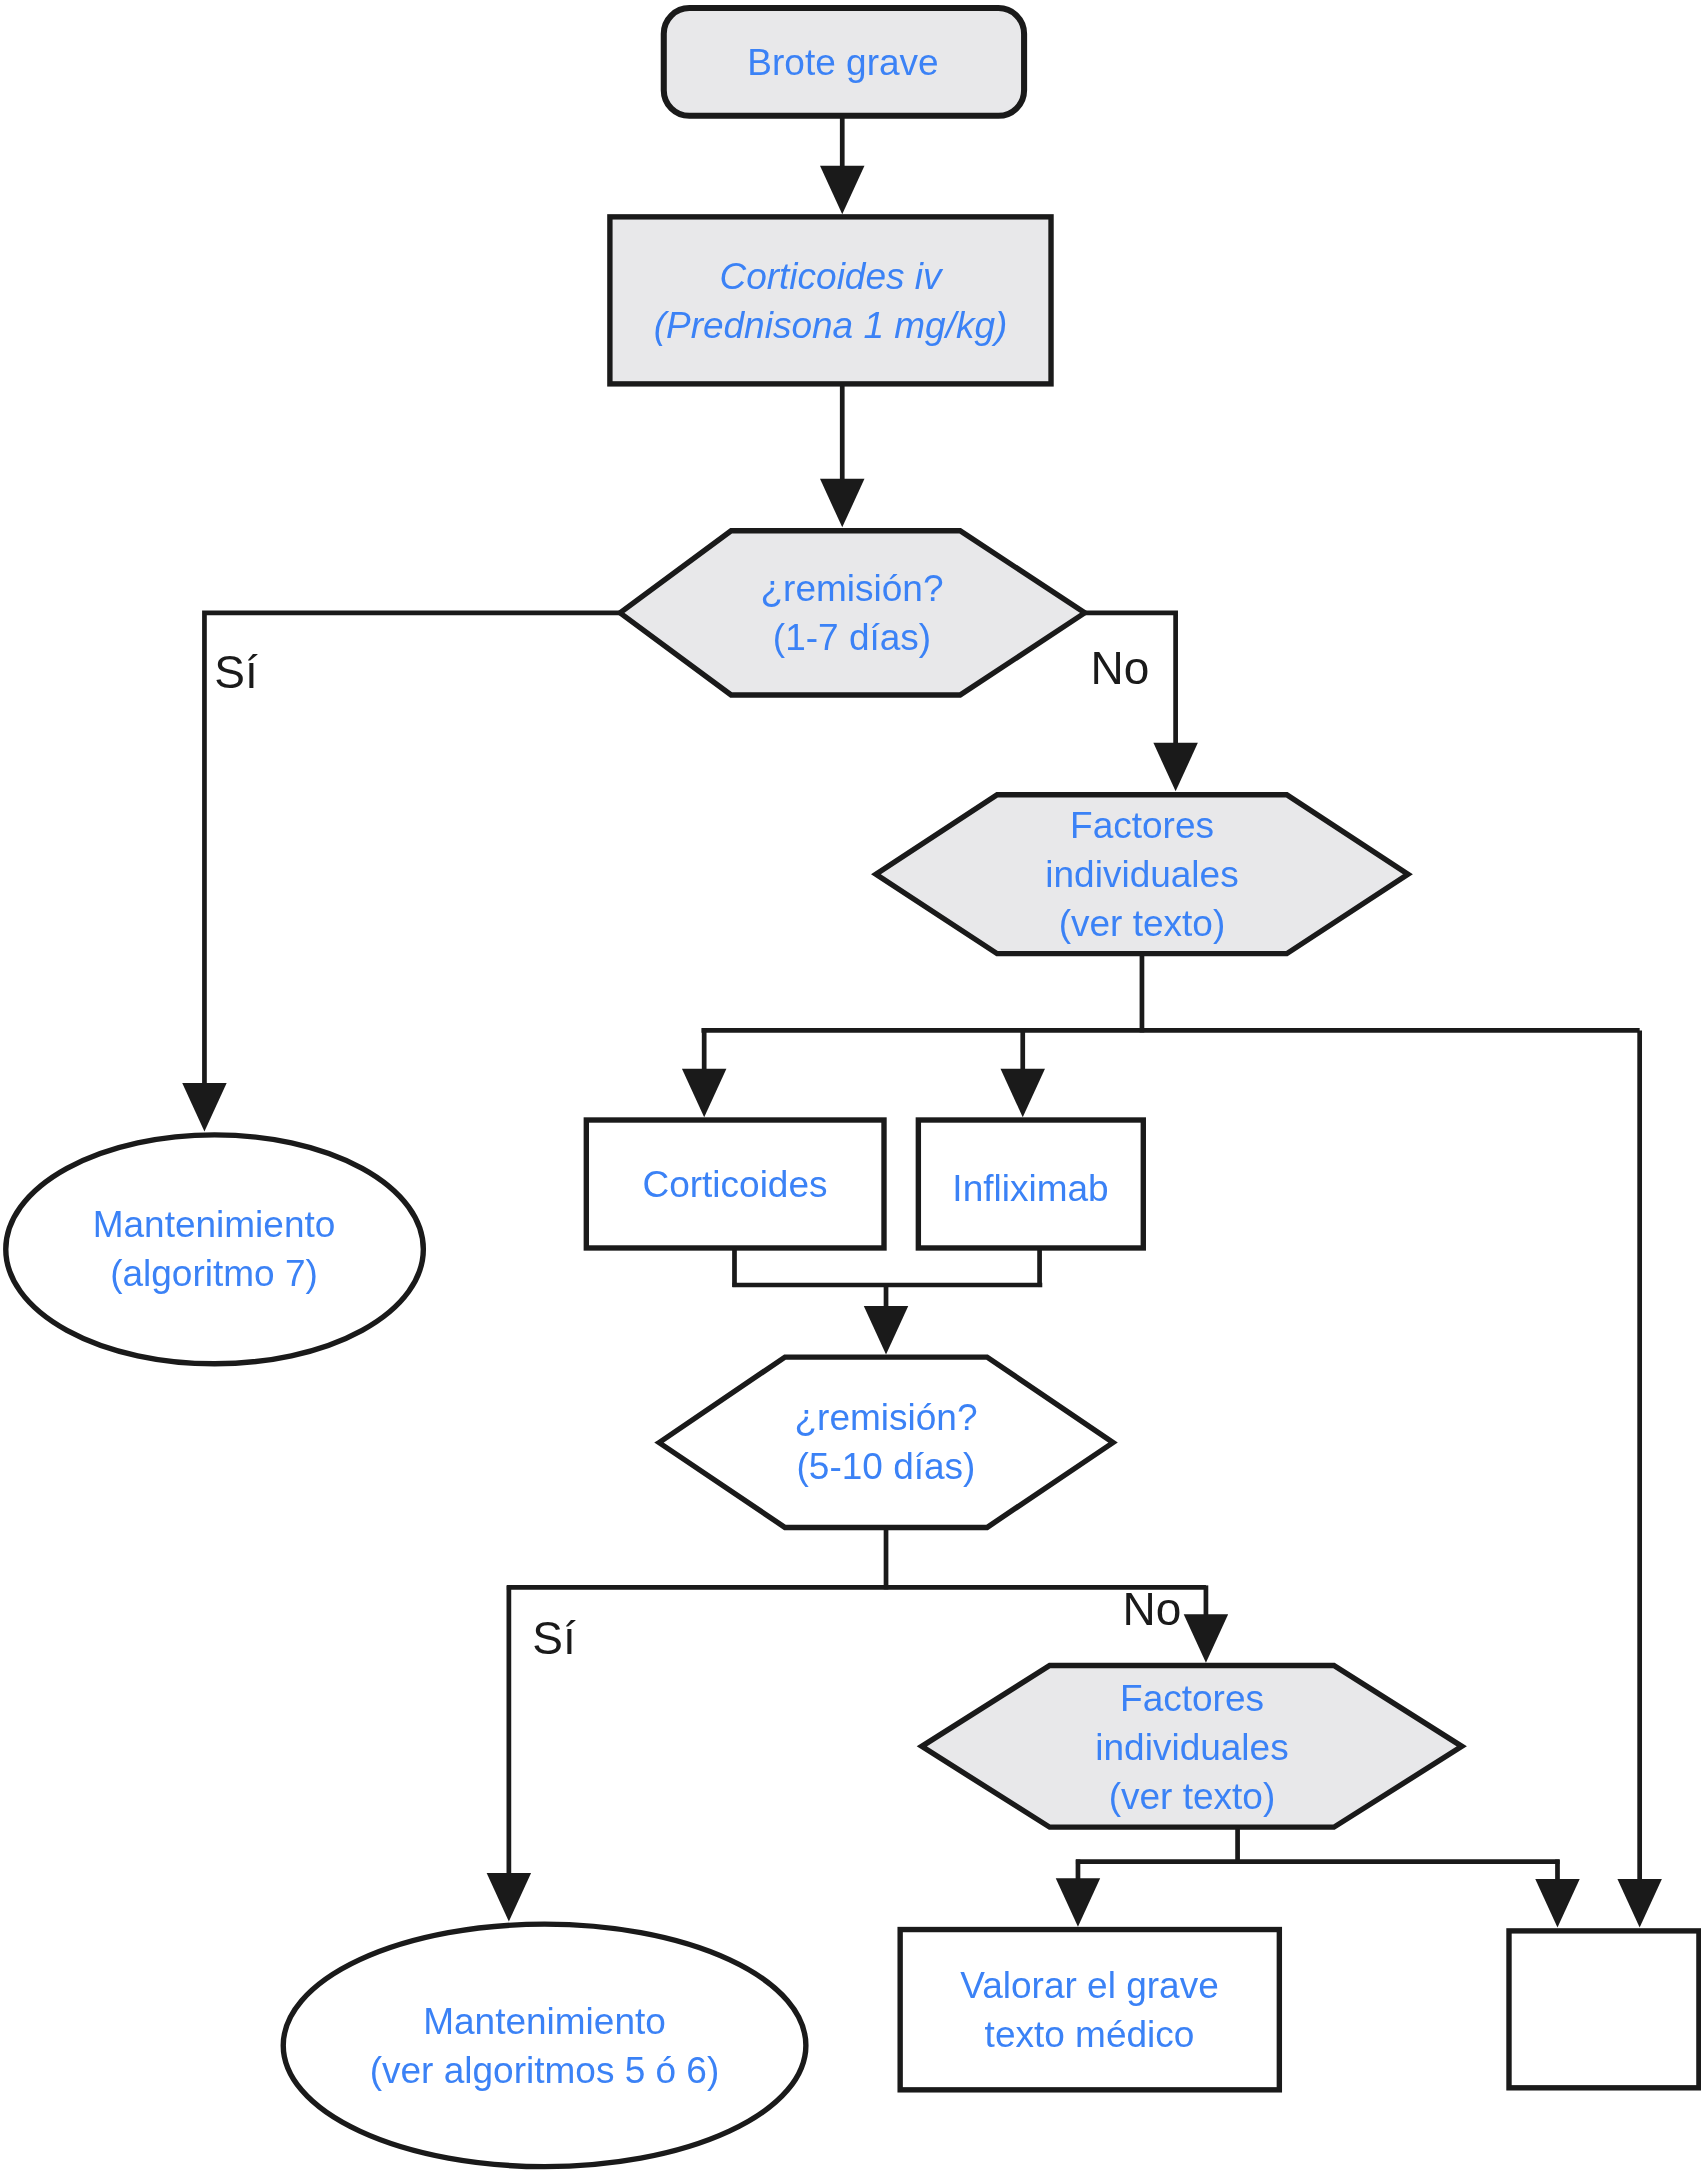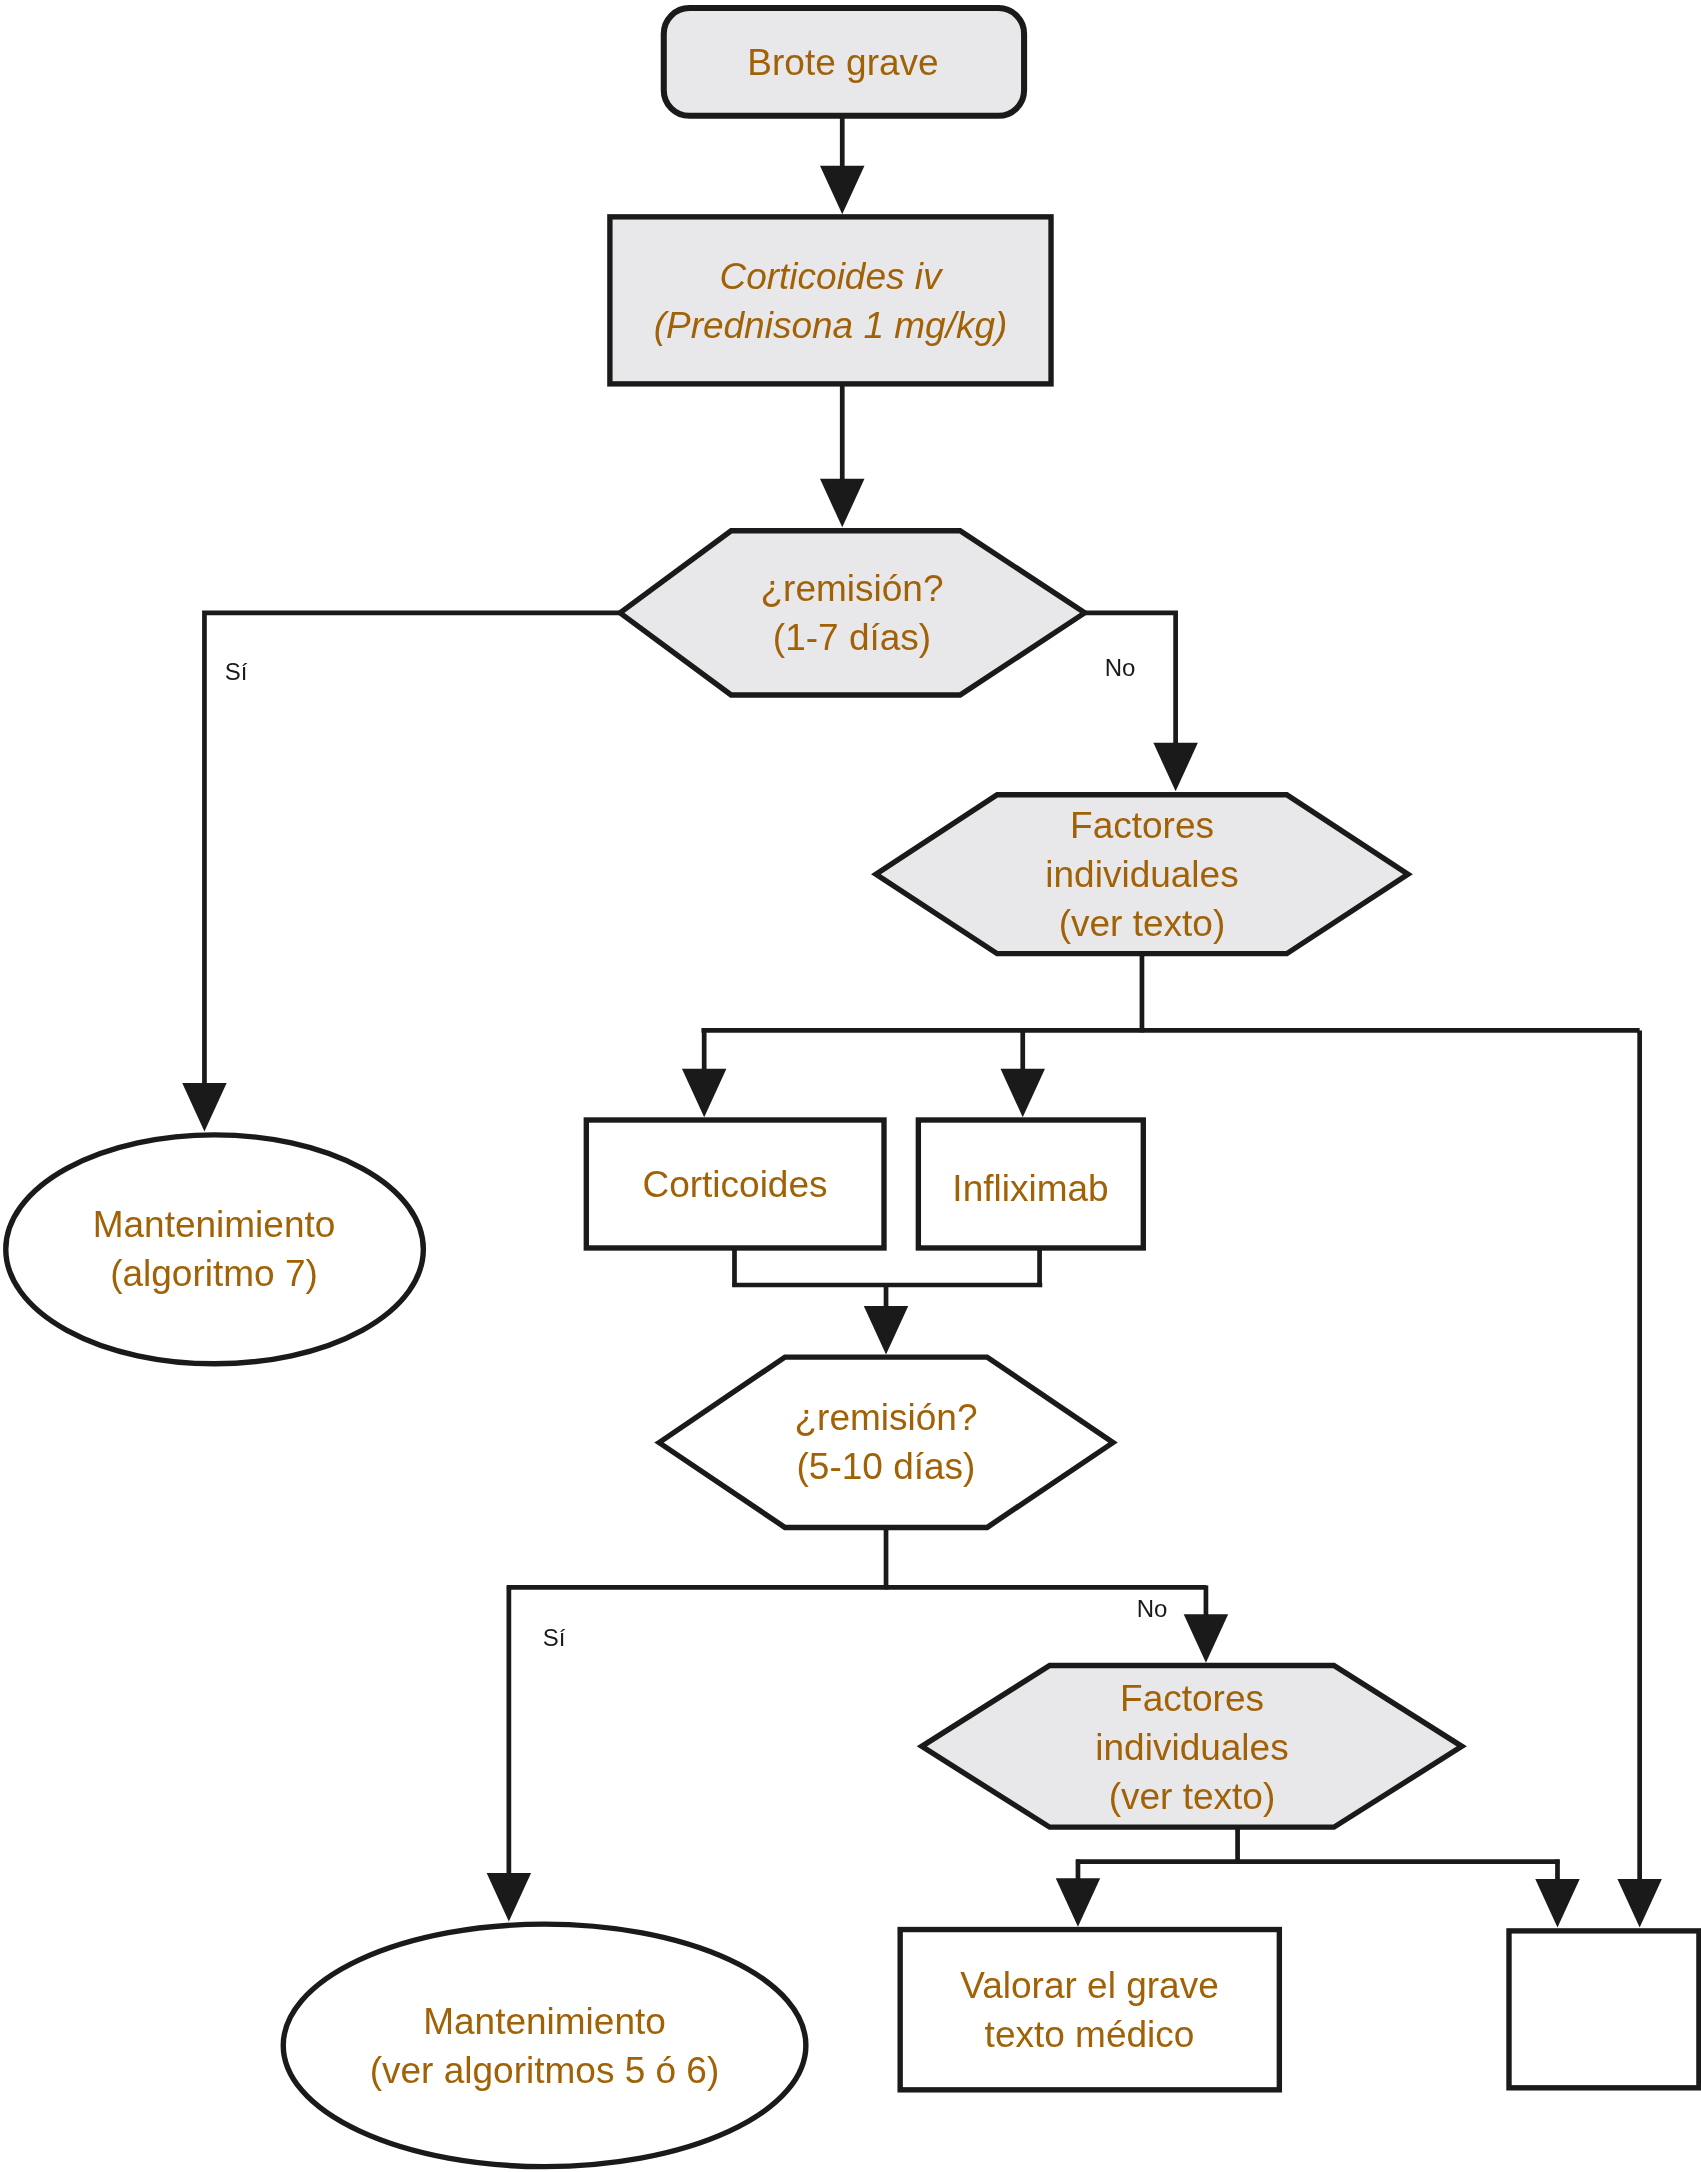--- a/index.html
+++ b/index.html
@@ -10,28 +10,28 @@
     color:#1a1a1a;
     overflow:hidden;
   }
   .canvas svg{position:absolute;left:0;top:0;}
   .node-label{
     position:absolute;
     display:flex;flex-direction:column;
     align-items:center;justify-content:center;
     text-align:center;
     font-size:37px;line-height:49px;
-    color:#a16207;
+    color:#3b82f6;
     pointer-events:none;
     white-space:nowrap;
   }
   .edge-label{
     position:absolute;
     transform:translate(-50%,-50%);
-    font-size:24px;
+    font-size:46px;
     color:#1a1a1a;
     pointer-events:none;
   }
 </style>
 </head>
 <body>
 
 <div class="canvas">
 
   <svg width="1702" height="2172" viewBox="0 0 2526 3225">

